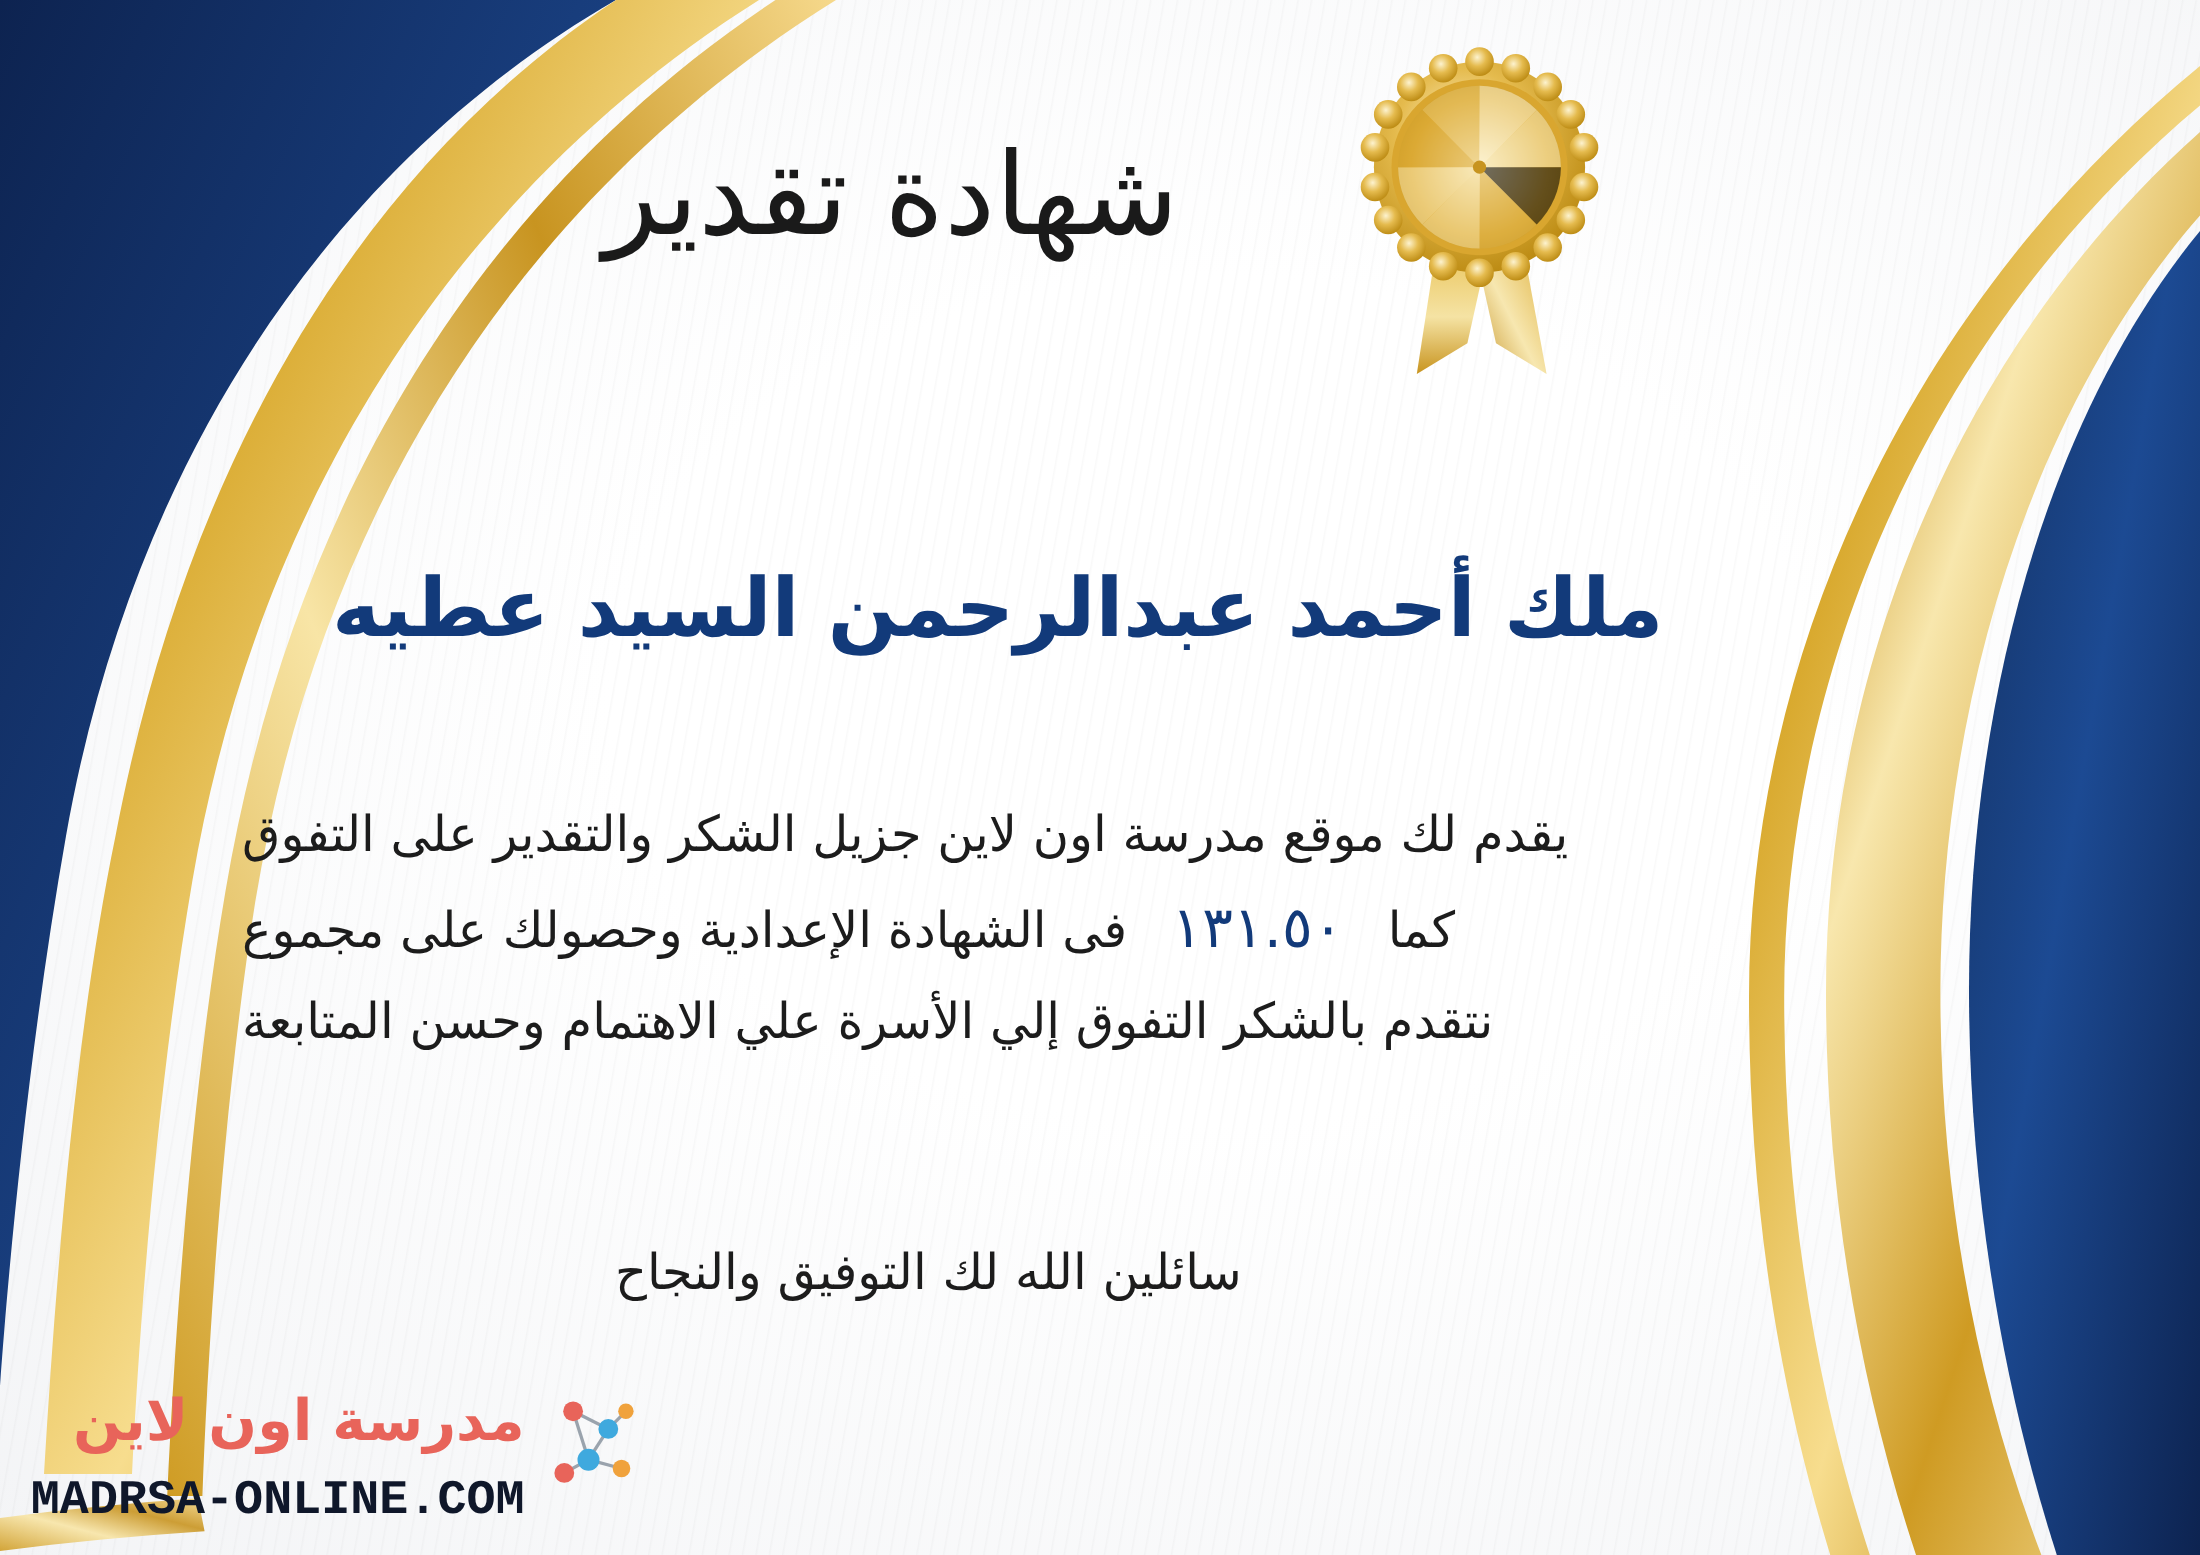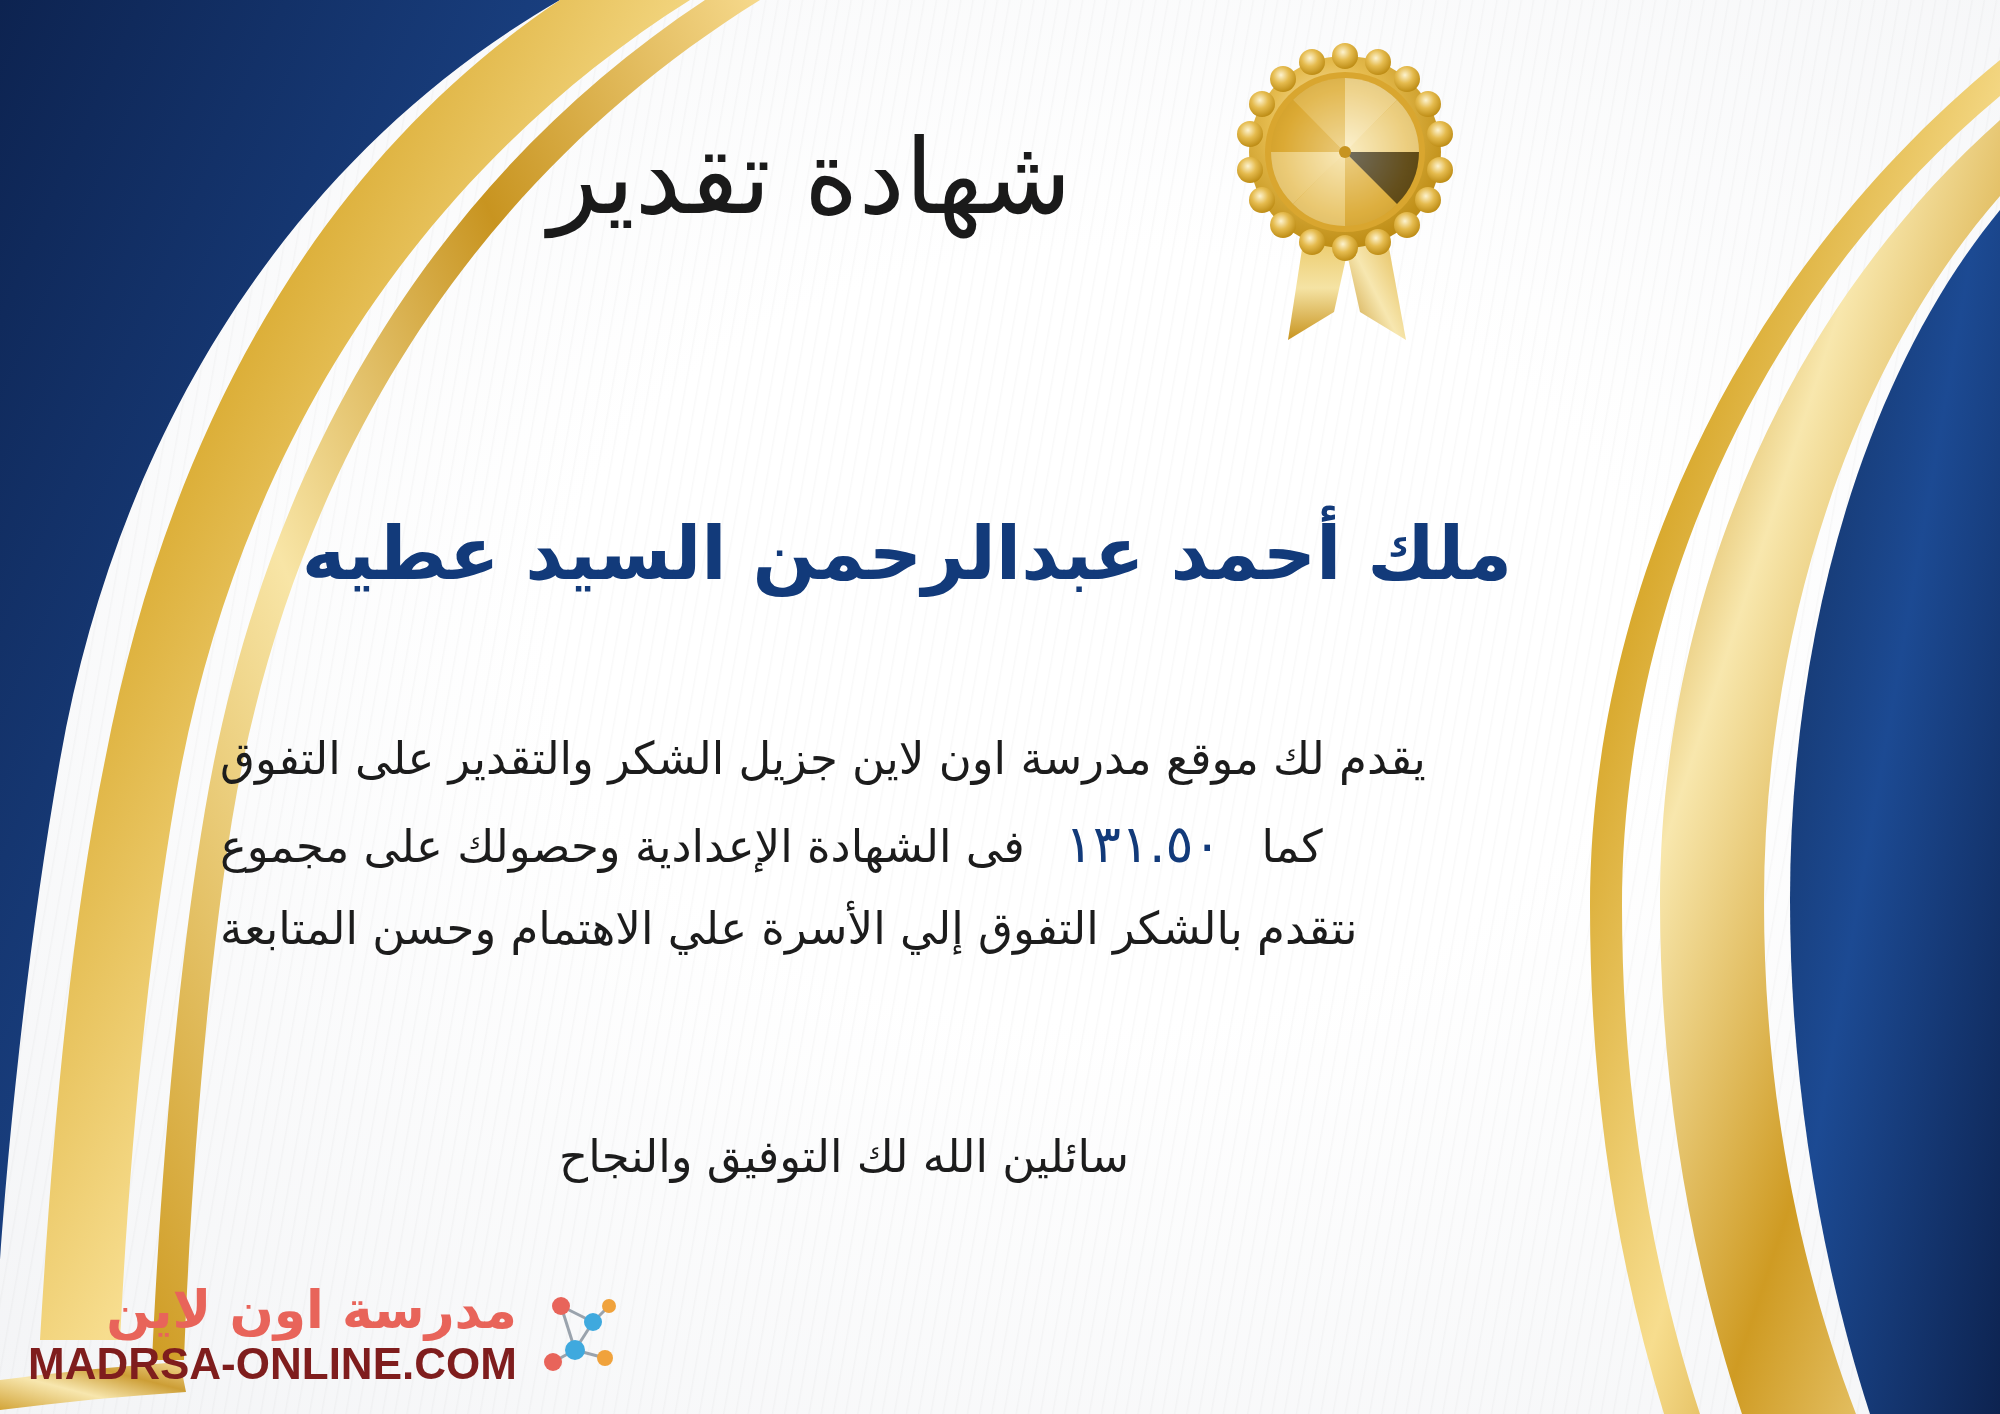--- a/index.html
+++ b/index.html
@@ -120,44 +120,44 @@
     color: #1c1c1c;
   }
 
   
   .brand {
     position: absolute;
     left: 28px;
     bottom: 26px;
     display: flex;
     flex-direction: row-reverse;
-    align-items: center;
+    align-items: flex-start;
     gap: 14px;
     direction: rtl;
   }
   .brand-text {
     display: flex;
     flex-direction: column;
     align-items: flex-start;
   }
   .brand-ar {
     font-size: 52px;
     font-weight: bold;
     color: #e8645a;
     line-height: 1.05;
     direction: rtl;
   }
   .brand-url {
     font-size: 44px;
     font-weight: bold;
-    color: #7f1d1d;
+    color: #0f172a;
     letter-spacing: 0px;
-    font-family: Liberation Sans, sans-serif;
+    font-family: Liberation Mono, monospace;
     line-height: 1.1;
-    margin-top: 2px;
+    margin-top: 20px;
   }
   .brand-mark { width: 96px; height: 96px; }
   .brand-mark svg { width: 96px; height: 96px; display: block; }
 </style>
 </head>
 <body>
 
 <div class="certificate">
 
   <div class="paper-texture"></div>

